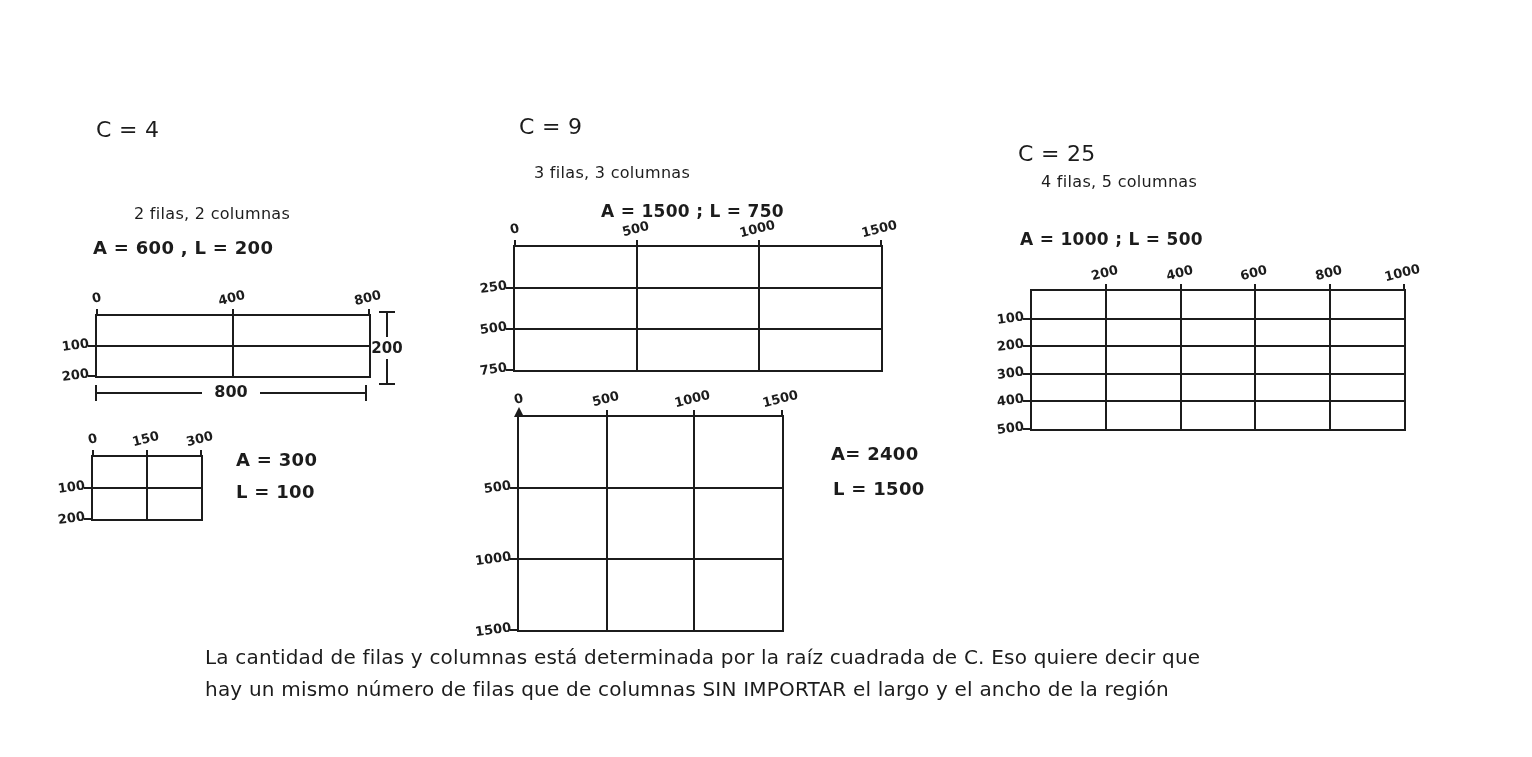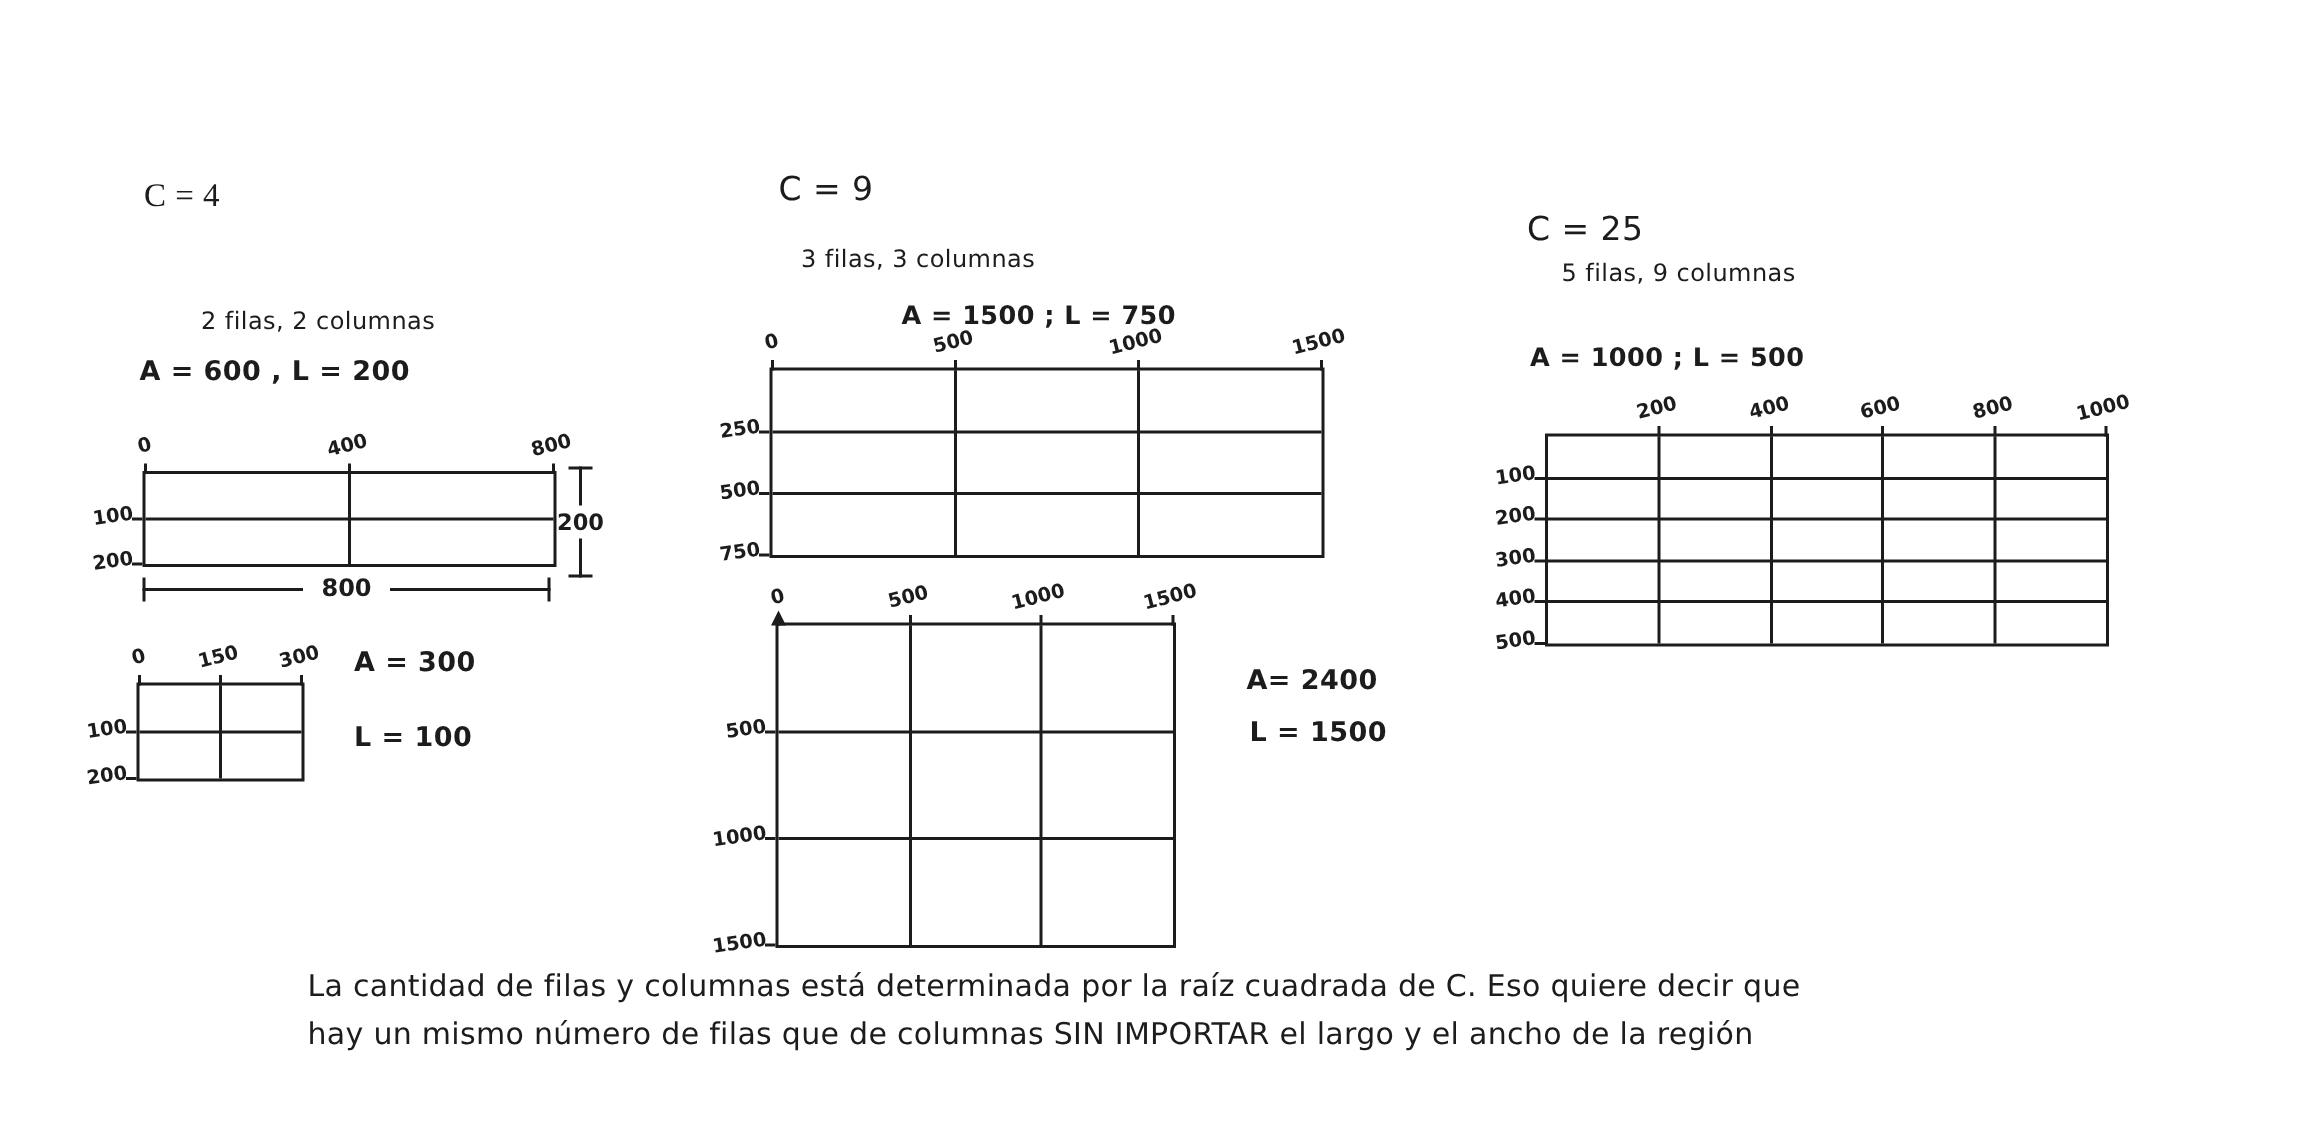--- a/index.html
+++ b/index.html
@@ -41,21 +41,21 @@
   .dimh-label{font-size:16px;font-weight:bold;padding:0 12px;transform:translateY(-2px);}
 
   .note{font-size:20px;letter-spacing:.2px;}
 </style>
 </head>
 <body>
 
 <div class="canvas">
 
 
-  <div class="txt heading" style="left:96px;top:117px;font-family:Liberation Serif, serif;">C = 4</div>
+  <div class="txt heading" style="left:96px;top:117px;">C = 4</div>
   <div class="txt sub" style="left:134px;top:164px;margin-top:40px;">2 filas, 2 columnas</div>
   <div class="txt formula" style="left:93px;top:237px;">A = 600 ,   L = 200</div>
 
   <div class="grid" style="left:95px;top:314px;width:272px;height:60px;">
       <div class="vline" style="left: 50%;"></div>
       <div class="hline" style="top: 50%;"></div>
       <div class="xtickmark" style="left: 0%;"></div>
       <div class="xtick" style="left: 0%;">0</div>
       <div class="xtickmark" style="left: 50%;"></div>
       <div class="xtick" style="left: 50%;">400</div>
@@ -87,21 +87,21 @@
       <div class="xtickmark" style="left: 50%;"></div>
       <div class="xtick" style="left: 50%;">150</div>
       <div class="xtickmark" style="left: 100%;"></div>
       <div class="xtick" style="left: 100%;">300</div>
       <div class="ytickmark" style="top: 50%;"></div>
       <div class="ytick" style="top: 50%;">100</div>
       <div class="ytickmark" style="top: 100%;"></div>
       <div class="ytick" style="top: 100%;">200</div>
     </div>
 
-  <div class="txt formula" style="left:236px;top:431px;text-align:right;">A = 300</div>
+  <div class="txt formula" style="left:236px;top:449px;text-align:right;">A = 300</div>
   <div class="txt formula" style="left:236px;top:481px;">L = 100</div>
 
   <div class="txt heading" style="left:519px;top:114px;">C = 9</div>
   <div class="txt sub" style="left:534px;top:163px;">3 filas, 3 columnas</div>
   <div class="txt formula" style="left:561px;top:201px;font-size:17px;margin-left:40px;">A = 1500 ;   L = 750</div>
 
   <div class="grid" style="left:513px;top:245px;width:366px;height:123px;">
       <div class="vline" style="left: 33.3333%;"></div>
       <div class="vline" style="left: 66.6667%;"></div>
       <div class="hline" style="top: 33.3333%;"></div>
@@ -141,21 +141,21 @@
       <div class="ytickmark" style="top: 66.67%;"></div>
       <div class="ytick" style="top: 66.67%;">1000</div>
       <div class="ytickmark" style="top: 100%;"></div>
       <div class="ytick" style="top: 100%;">1500</div>
     </div>
 
   <div class="txt formula" style="left:831px;top:443px;">A= 2400</div>
   <div class="txt formula" style="left:833px;top:478px;">L = 1500</div>
 
   <div class="txt heading" style="left:1018px;top:121px;margin-top:20px;">C = 25</div>
-  <div class="txt sub" style="left:1041px;top:172px;">5 filas, 9 columnas</div>
+  <div class="txt sub" style="left:1041px;top:172px;">4 filas, 5 columnas</div>
   <div class="txt formula" style="left:1020px;top:229px;font-size:17px;">A = 1000   ;    L = 500</div>
 
   <div class="grid" style="left:1030px;top:289px;width:372px;height:138px;">
       <div class="vline" style="left: 20%;"></div>
       <div class="vline" style="left: 40%;"></div>
       <div class="vline" style="left: 60%;"></div>
       <div class="vline" style="left: 80%;"></div>
       <div class="hline" style="top: 20%;"></div>
       <div class="hline" style="top: 40%;"></div>
       <div class="hline" style="top: 60%;"></div>

